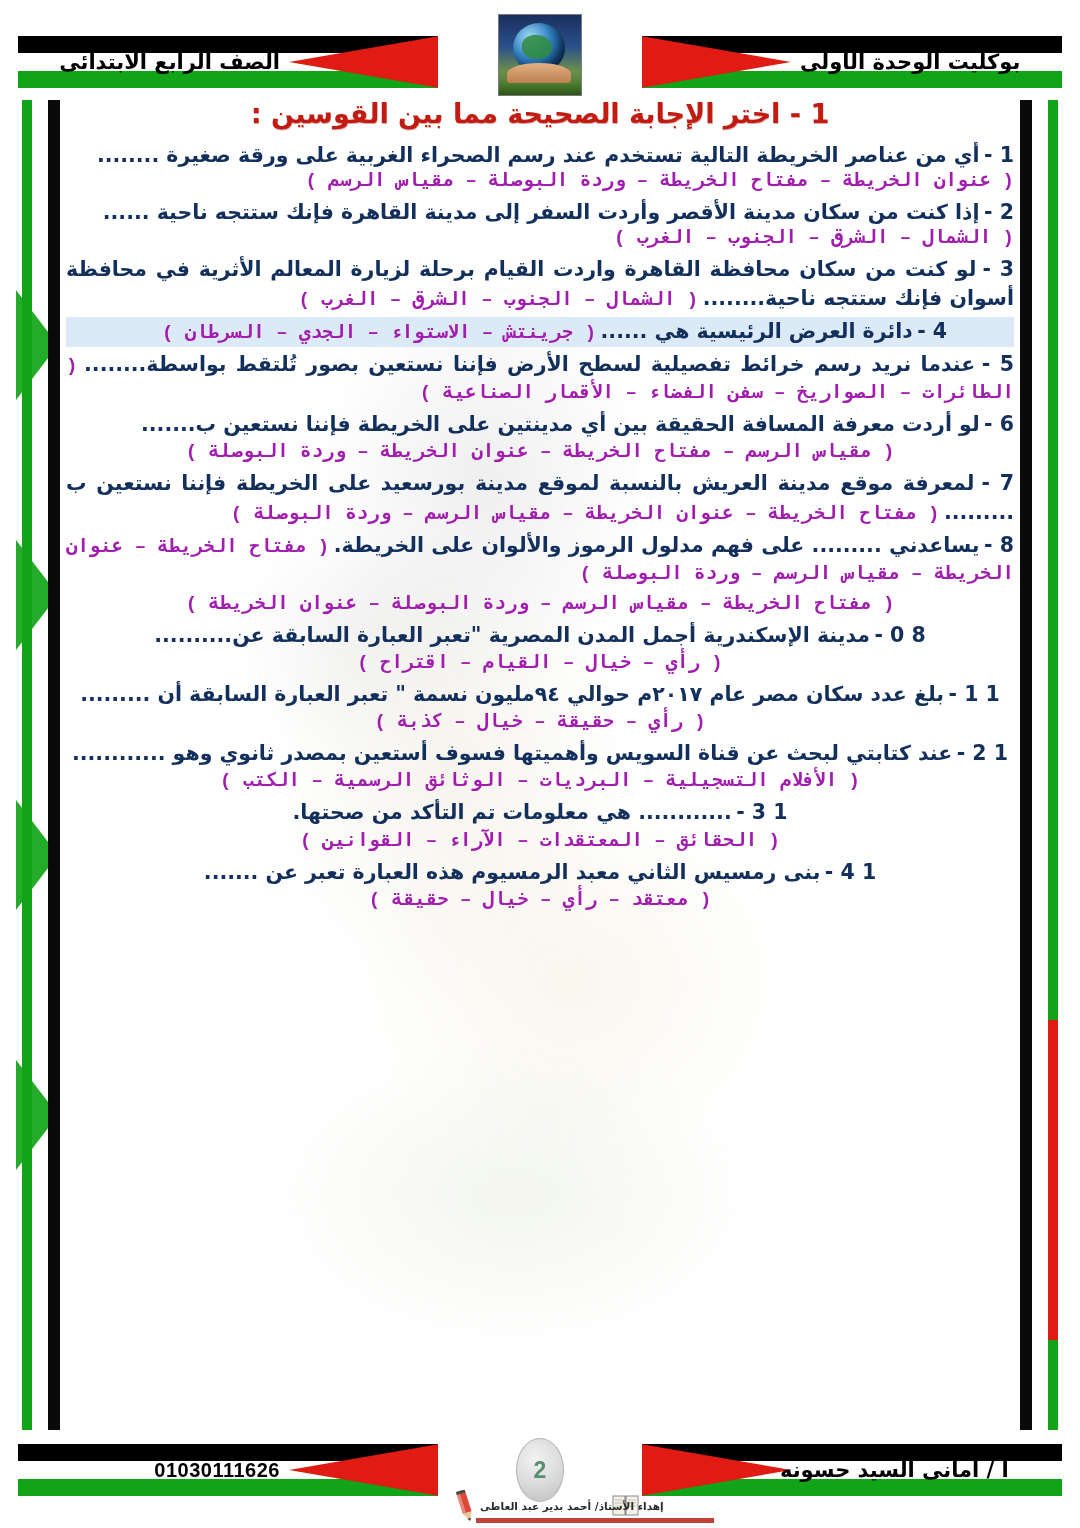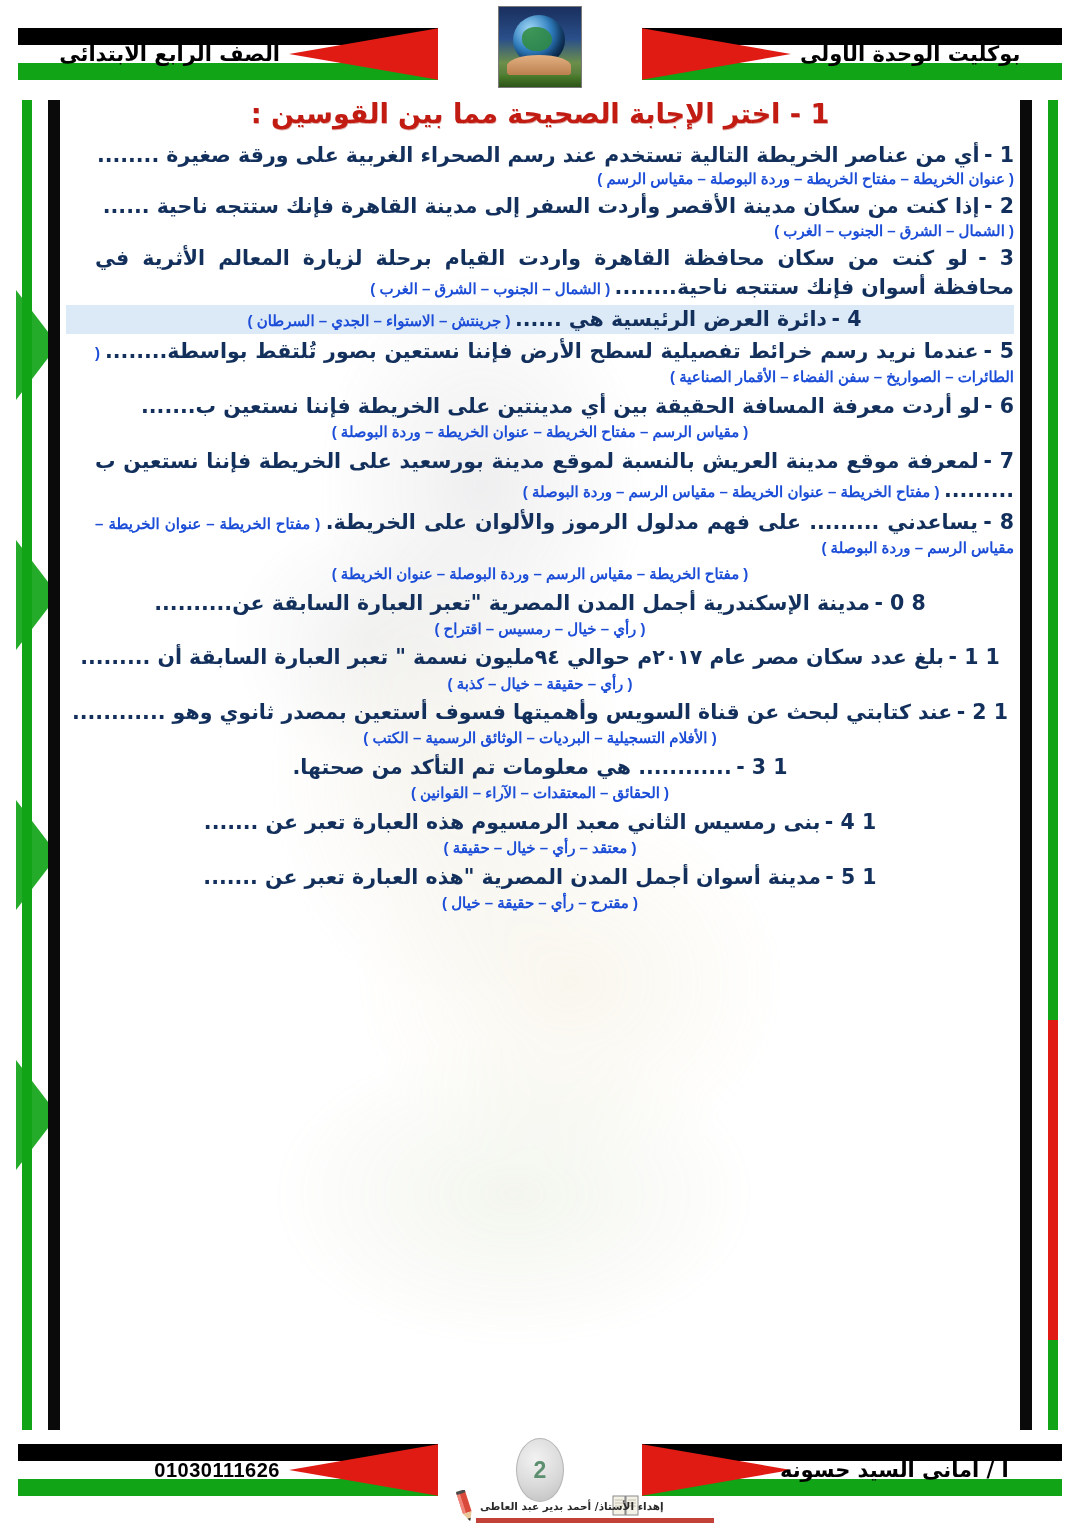--- a/index.html
+++ b/index.html
@@ -30,21 +30,21 @@
       radial-gradient(ellipse 330px 210px at 48% 80%, rgba(160,180,120,0.45) 0%, rgba(255,255,255,0) 74%),
       radial-gradient(ellipse 200px 180px at 30% 33%, rgba(120,125,130,0.35) 0%, rgba(255,255,255,0) 70%);
     filter: blur(2px);
     pointer-events: none;
     z-index: 0;
   }
 
   
   .header {
     position: absolute;
-    top: 0; left: 0;
+    top: 8px; left: 0;
     width: 1080px;
     height: 92px;
     z-index: 5;
   }
   .flagbar {
     position: absolute;
     top: 28px;
     height: 52px;
     overflow: hidden;
   }
@@ -190,27 +190,27 @@
     font-weight: bold;
     font-family: "DejaVu Sans", sans-serif;
   }
   .q-num {
     color: #13305c;
     font-size: 20.5px;
     font-weight: bold;
     font-family: "DejaVu Sans", sans-serif;
   }
   .q-opts {
-    color: #1d4ed8;
-    font-size: 15px;
-    font-weight: bold;
-    font-family: Liberation Sans, sans-serif;
+    color: #a21caf;
+    font-size: 19px;
+    font-weight: bold;
+    font-family: Liberation Mono, monospace;
   }
   .al-c { text-align: center; }
-  .al-j { text-align: justify; text-align-last: right; margin-left: 29px; }
+  .al-j { text-align: justify; text-align-last: right; }
 
   .opts-line { display: block; direction: rtl; margin-top: -2px; }
 
   
   .footer {
     position: absolute;
     bottom: 0; left: 0;
     width: 1080px;
     height: 96px;
     z-index: 9;
@@ -386,21 +386,21 @@
       <span class="q-opts">( مفتاح الخريطة – عنوان الخريطة – مقياس الرسم – وردة البوصلة )</span></div>
     </li>
 
     <li class="q-item">
       <div class="al-c"><span class="q-opts">( مفتاح الخريطة – مقياس الرسم – وردة البوصلة – عنوان الخريطة )</span></div>
     </li>
 
     <li class="q-item">
       <div class="al-c"><span class="q-num">8 0 -</span>
       <span class="q-text">مدينة الإسكندرية أجمل المدن المصرية "تعبر العبارة السابقة عن..........</span></div>
-      <div class="al-c"><span class="q-opts">( رأي – خيال – رمسيس – اقتراح )</span></div>
+      <div class="al-c"><span class="q-opts">( رأي – خيال – القيام – اقتراح )</span></div>
     </li>
 
     <li class="q-item">
       <div class="al-c"><span class="q-num">1 1 -</span>
       <span class="q-text">بلغ عدد سكان مصر عام ٢٠١٧م حوالي ٩٤مليون نسمة " تعبر العبارة السابقة أن .........</span></div>
       <div class="al-c"><span class="q-opts">( رأي – حقيقة – خيال – كذبة )</span></div>
     </li>
 
     <li class="q-item">
       <div class="al-c"><span class="q-num">1 2 -</span>
@@ -413,25 +413,20 @@
       <span class="q-text">............ هي معلومات تم التأكد من صحتها.</span></div>
       <div class="al-c"><span class="q-opts">( الحقائق – المعتقدات – الآراء – القوانين )</span></div>
     </li>
 
     <li class="q-item">
       <div class="al-c"><span class="q-num">1 4 -</span>
       <span class="q-text">بنى رمسيس الثاني معبد الرمسيوم هذه العبارة تعبر عن .......</span></div>
       <div class="al-c"><span class="q-opts">( معتقد – رأي – خيال – حقيقة )</span></div>
     </li>
 
-    <li class="q-item">
-      <div class="al-c"><span class="q-num">1 5 -</span>
-      <span class="q-text">مدينة أسوان أجمل المدن المصرية "هذه العبارة تعبر عن .......</span></div>
-      <div class="al-c"><span class="q-opts">( مقترح – رأي – حقيقة – خيال )</span></div>
-    </li>
 
 
 
   </ul>
 </div>
 
 <div class="footer">
 
   <div class="flagbar" id="flag-phone">
     <div class="stripes">

